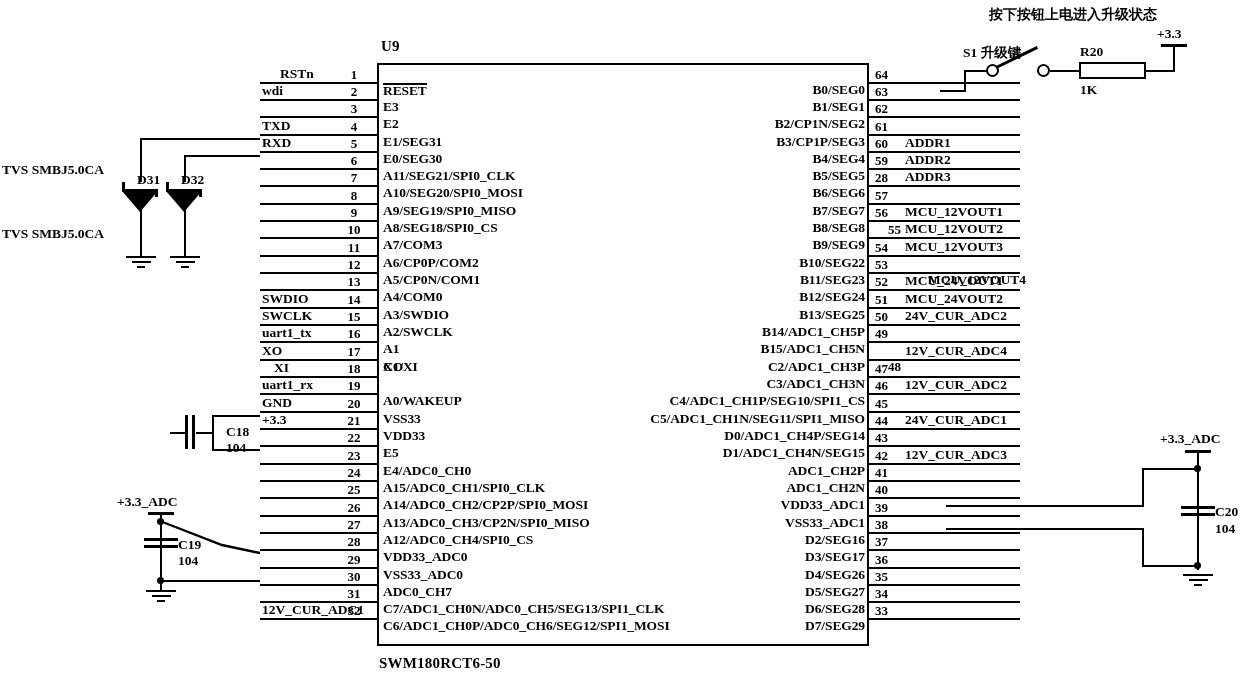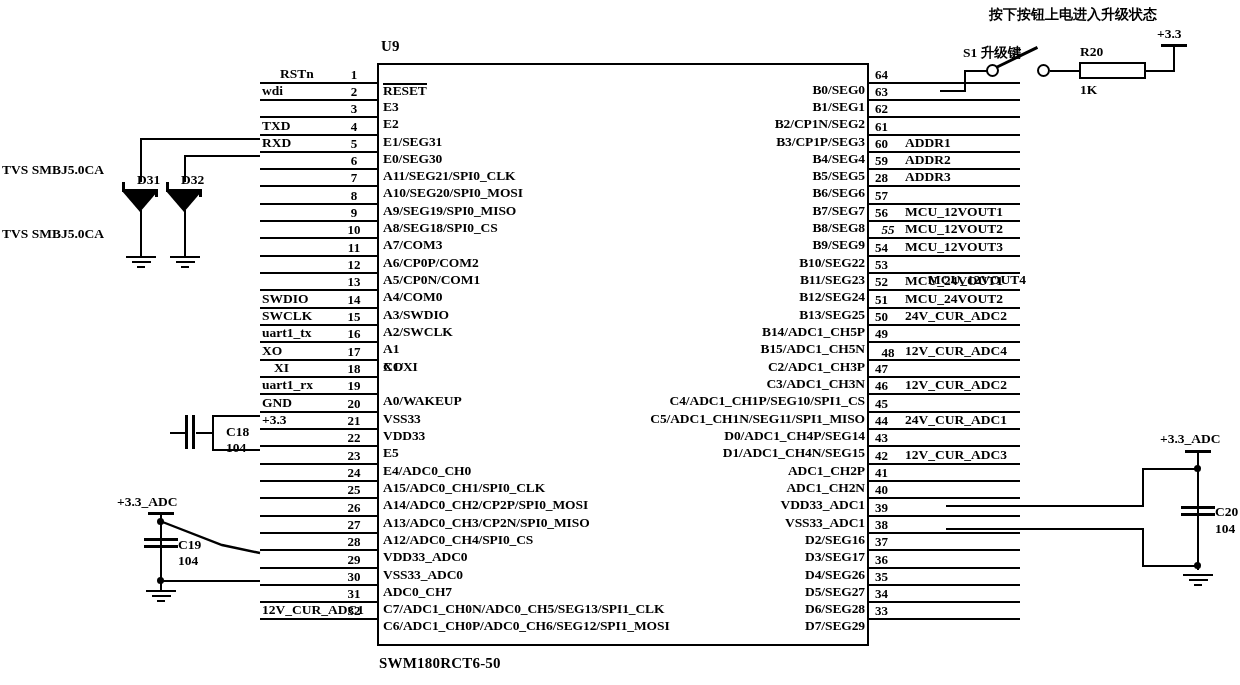--- a/index.html
+++ b/index.html
@@ -230,21 +230,21 @@
       <div class="net" style="left:905px;top:170.4px;">ADDR3</div>
       <div class="pinname right" style="top:186.4px;">B6/SEG6</div>
       <div class="hl" style="left:869px;top:202.7px;width:151px;"></div>
       <div class="pnum" style="left:875px;top:187.7px;text-align:left;">57</div>
       <div class="pinname right" style="top:203.7px;">B7/SEG7</div>
       <div class="hl" style="left:869px;top:220.1px;width:151px;"></div>
       <div class="pnum" style="left:875px;top:205.1px;text-align:left;">56</div>
       <div class="net" style="left:905px;top:205.1px;">MCU_12VOUT1</div>
       <div class="pinname right" style="top:221.1px;">B8/SEG8</div>
       <div class="hl" style="left:869px;top:237.4px;width:151px;"></div>
-      <div class="pnum" style="left:875px;top:222.4px;text-align:center;font-style:italic;">55</div>
+      <div class="pnum" style="left:875px;top:222.4px;text-align:right;">55</div>
       <div class="net" style="left:905px;top:222.4px;">MCU_12VOUT2</div>
       <div class="pinname right" style="top:238.4px;">B9/SEG9</div>
       <div class="hl" style="left:869px;top:254.7px;width:151px;"></div>
       <div class="pnum" style="left:875px;top:239.7px;text-align:left;">54</div>
       <div class="net" style="left:905px;top:239.7px;">MCU_12VOUT3</div>
       <div class="pinname right" style="top:255.7px;">B10/SEG22</div>
       <div class="hl" style="left:869px;top:272.0px;width:151px;"></div>
       <div class="pnum" style="left:875px;top:257.0px;text-align:left;">53</div>
       <div class="net" style="left:905px;top:273px;margin-left:23px;">MCU_12VOUT4</div>
       <div class="pinname right" style="top:273.0px;">B11/SEG23</div>
@@ -257,21 +257,21 @@
       <div class="net" style="left:905px;top:291.7px;">MCU_24VOUT2</div>
       <div class="pinname right" style="top:307.7px;">B13/SEG25</div>
       <div class="hl" style="left:869px;top:324.0px;width:151px;"></div>
       <div class="pnum" style="left:875px;top:309.0px;text-align:left;">50</div>
       <div class="net" style="left:905px;top:309.0px;">24V_CUR_ADC2</div>
       <div class="pinname right" style="top:325.0px;">B14/ADC1_CH5P</div>
       <div class="hl" style="left:869px;top:341.3px;width:151px;"></div>
       <div class="pnum" style="left:875px;top:326.3px;text-align:left;">49</div>
       <div class="pinname right" style="top:342.3px;">B15/ADC1_CH5N</div>
       <div class="hl" style="left:869px;top:358.6px;width:151px;"></div>
-      <div class="pnum" style="left:875px;top:345px;text-align:center;">48</div>
+      <div class="pnum" style="left:875px;top:359px;text-align:right;">48</div>
       <div class="net" style="left:905px;top:343.6px;">12V_CUR_ADC4</div>
       <div class="pinname right" style="top:359.6px;">C2/ADC1_CH3P</div>
       <div class="hl" style="left:869px;top:375.9px;width:151px;"></div>
       <div class="pnum" style="left:875px;top:360.9px;text-align:left;">47</div>
       <div class="pinname right" style="top:376.9px;">C3/ADC1_CH3N</div>
       <div class="hl" style="left:869px;top:393.3px;width:151px;"></div>
       <div class="pnum" style="left:875px;top:378.3px;text-align:left;">46</div>
       <div class="net" style="left:905px;top:378.3px;">12V_CUR_ADC2</div>
       <div class="pinname right" style="top:394.3px;">C4/ADC1_CH1P/SEG10/SPI1_CS</div>
       <div class="hl" style="left:869px;top:410.6px;width:151px;"></div>

